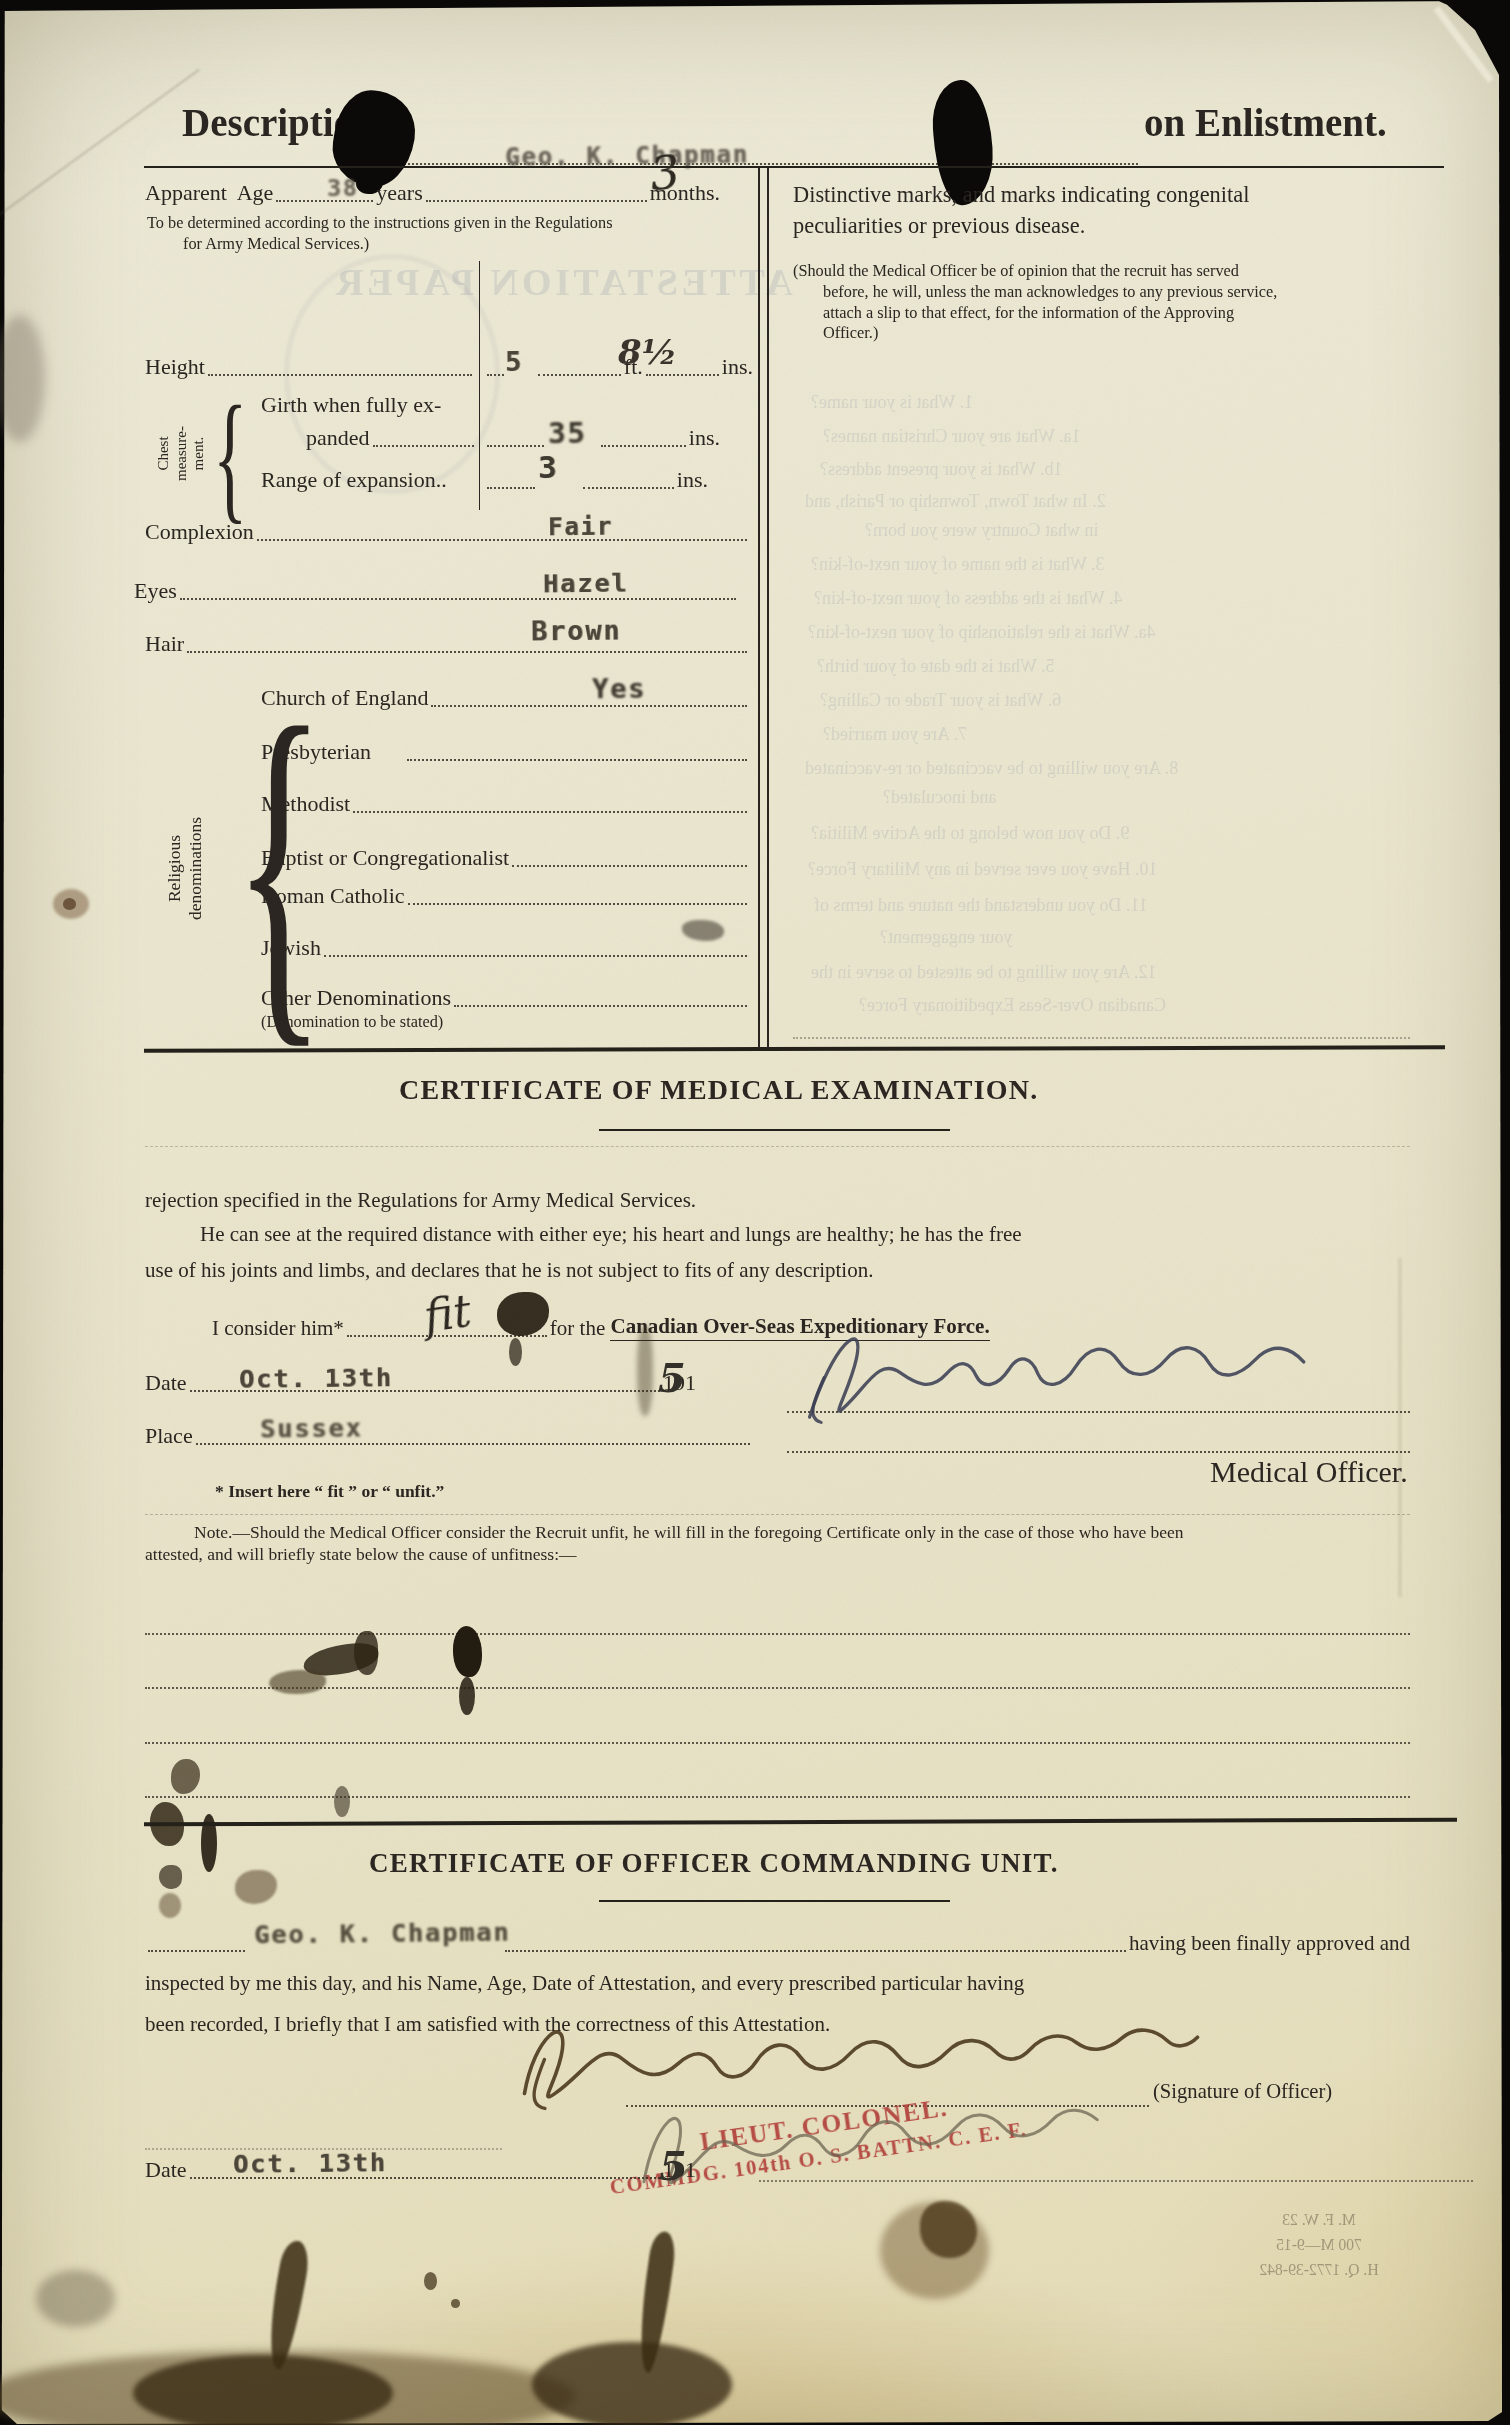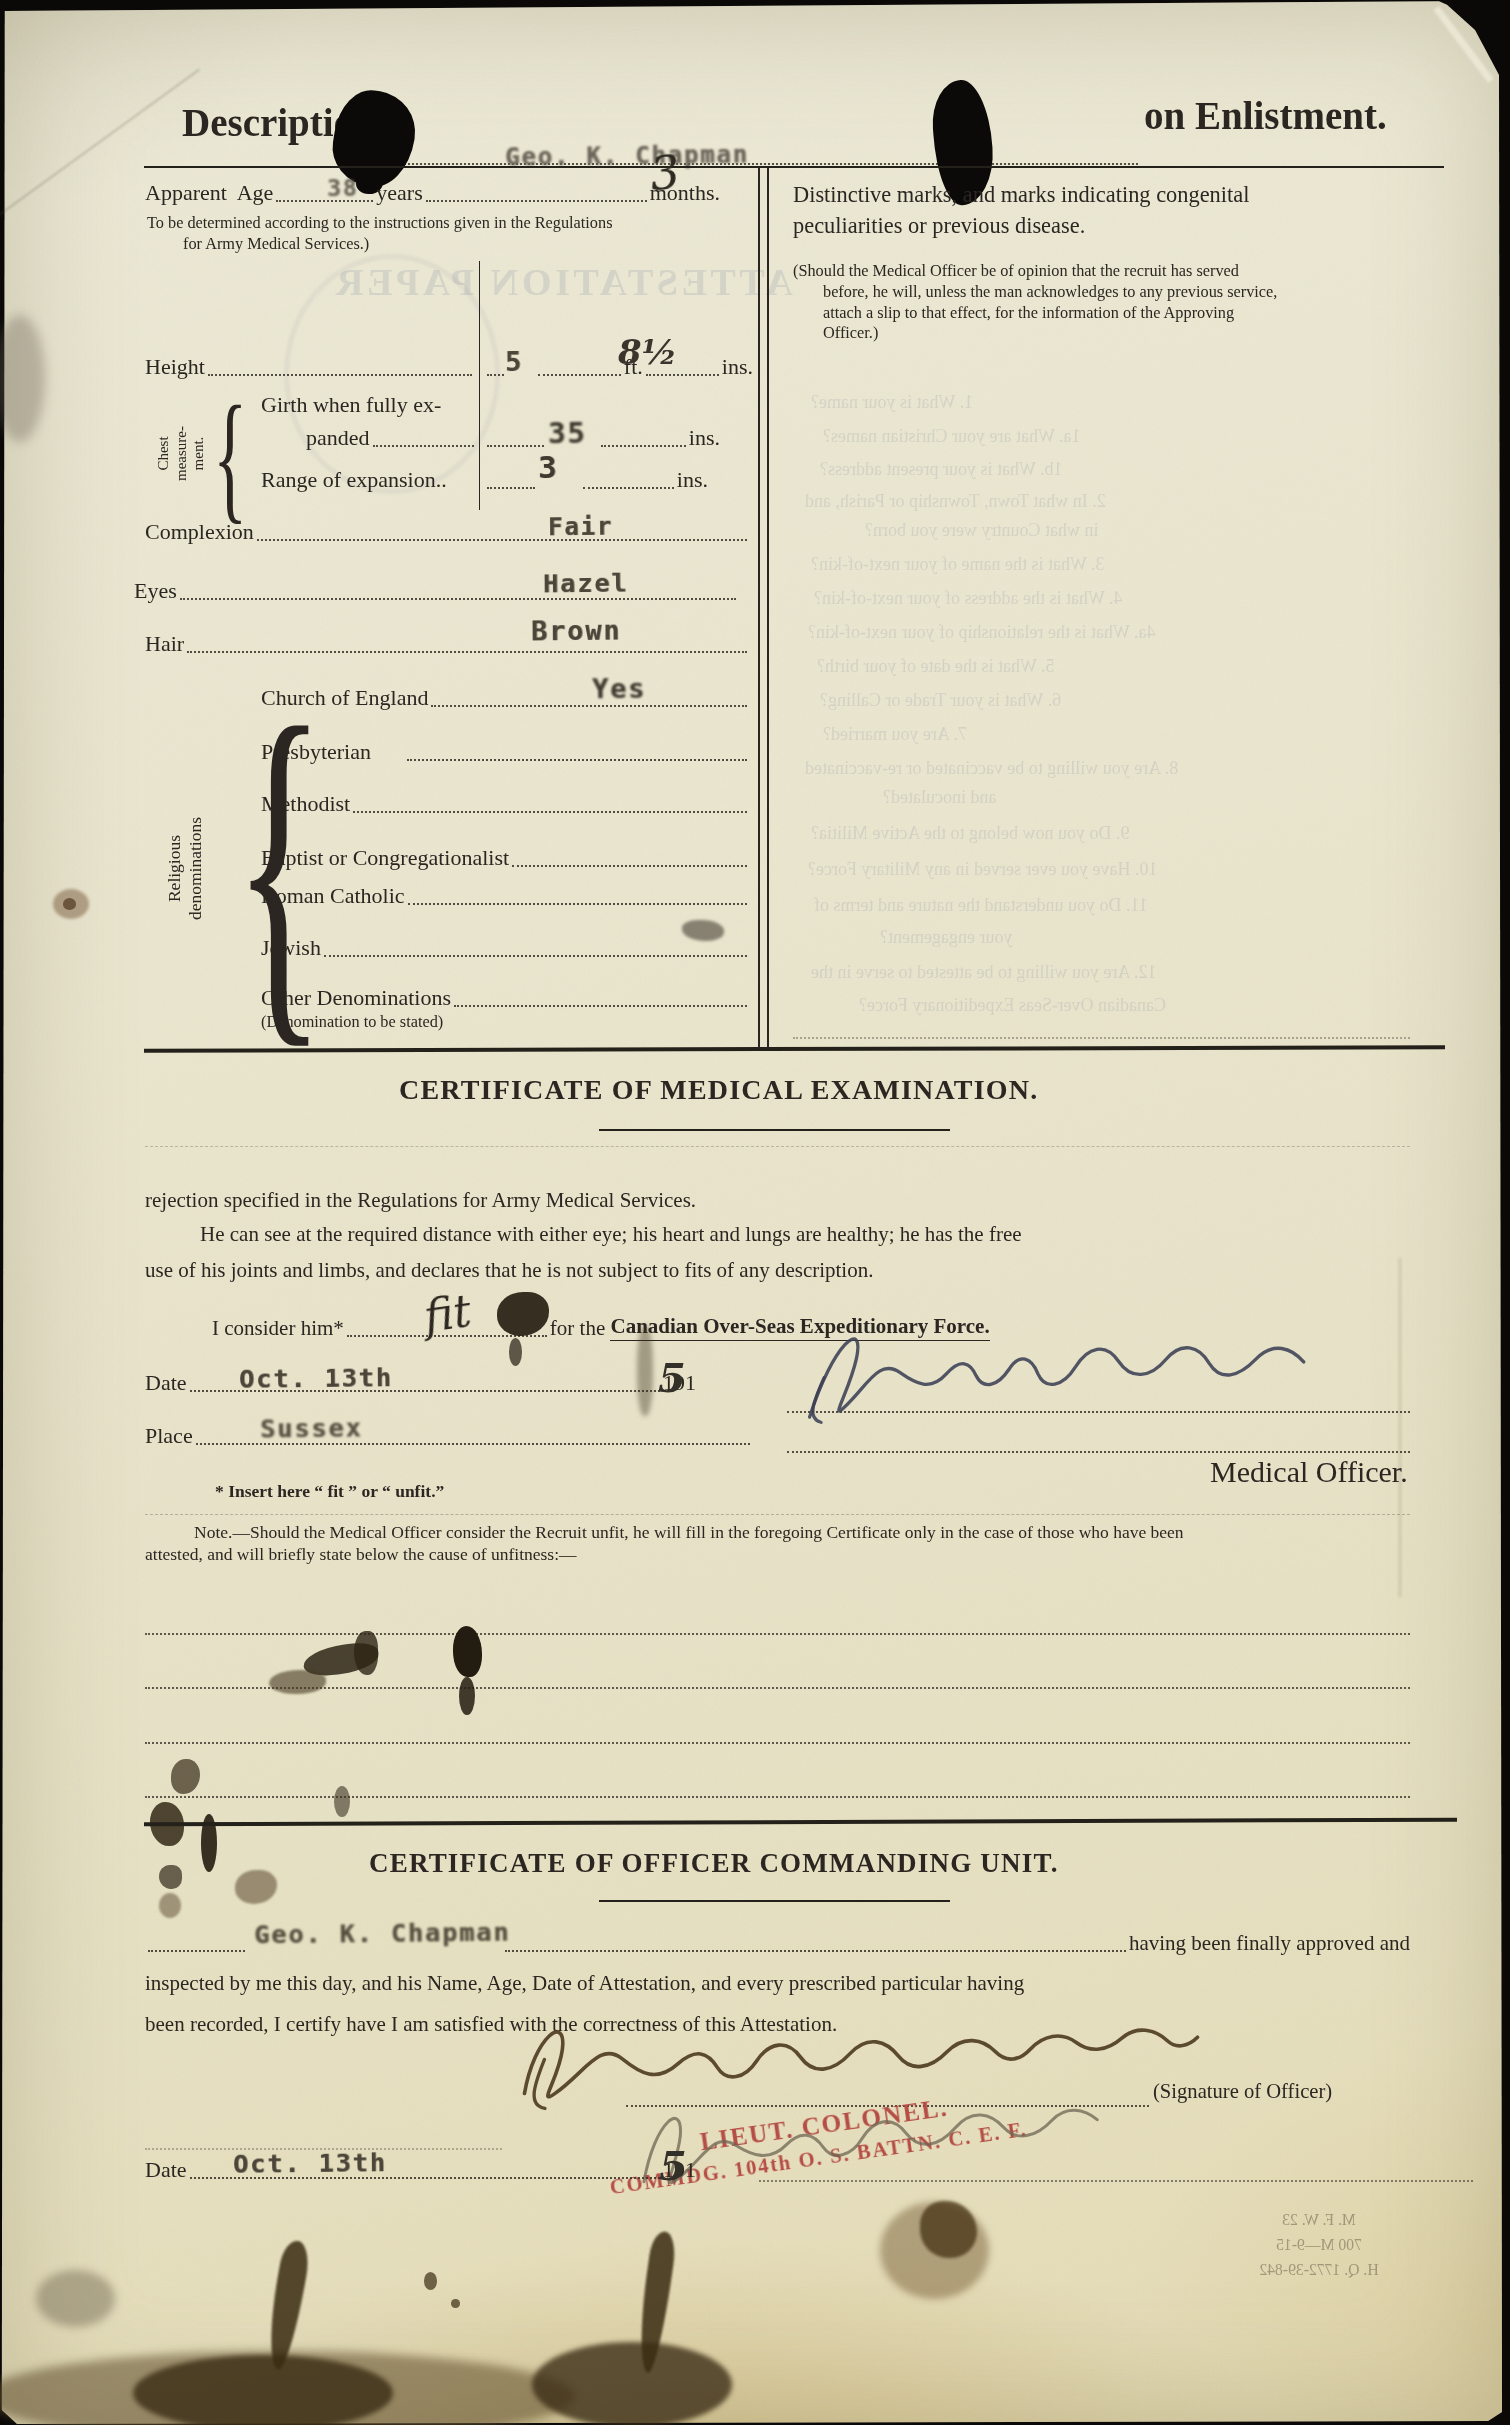--- a/index.html
+++ b/index.html
@@ -71,21 +71,21 @@
   <div class="ghost ghostline" style="left:811px;top:823px;">9.  Do you now belong to the Active Militia?</div>
   <div class="ghost ghostline" style="left:808px;top:859px;">10. Have you ever served in any Military Force?</div>
   <div class="ghost ghostline" style="left:814px;top:895px;">11. Do you understand the nature and terms of</div>
   <div class="ghost ghostline" style="left:880px;top:927px;">your engagement?</div>
   <div class="ghost ghostline" style="left:811px;top:962px;">12. Are you willing to be attested to serve in the</div>
   <div class="ghost ghostline" style="left:859px;top:995px;">Canadian Over-Seas Expeditionary Force?</div>
 
   <div class="abs" style="left:182px;top:100px;font-size:39px;font-weight:bold;">Description</div>
   <div class="faintdots" style="left:339px;top:162px;width:799px;border-bottom-color:rgba(48,42,33,.8);"></div>
   <div class="typed" style="left:505px;top:142px;font-size:24px;color:#6b655a;filter:blur(0.8px);">Geo. K. Chapman</div>
-  <div class="abs" style="left:1144px;top:93px;font-size:39px;font-weight:bold;">on Enlistment.</div>
+  <div class="abs" style="left:1144px;top:100px;font-size:39px;font-weight:bold;">on Enlistment.</div>
 
   <div class="blot" style="left:334px;top:91px;width:80px;height:96px;border-radius:46% 58% 52% 60%/55% 48% 62% 45%;transform:rotate(9deg);"></div>
   <div class="blot" style="left:356px;top:171px;width:27px;height:23px;border-radius:60% 45% 55% 50%;"></div>
   <div class="blot" style="left:934px;top:80px;width:58px;height:125px;border-radius:55% 48% 60% 42%/38% 56% 45% 60%;transform:rotate(-4deg);"></div>
 
   <div class="rule" style="left:144px;top:166px;width:1300px;height:2.4px;"></div>
   <div class="rule" style="left:144px;top:1047px;width:1301px;height:3.6px;transform:rotate(-.15deg);"></div>
   <div class="vline" style="left:758px;top:168px;height:880px;"></div>
   <div class="vline" style="left:767px;top:168px;height:880px;"></div>
   <div class="vline" style="left:479px;top:261px;height:249px;width:1.2px;"></div>
@@ -272,21 +272,21 @@
   <div class="sec-title" style="left:369px;top:1848px;font-size:27px;">CERTIFICATE OF OFFICER COMMANDING UNIT.</div>
   <div class="rule" style="left:599px;top:1900px;width:351px;height:2.4px;"></div>
   <div class="row" style="left:145px;top:1931px;width:1265px;font-size:21px;">
     <span class="dots dw" style="width:97px;"></span>
     <span class="lbl" style="width:254px;"> </span>
     <span class="dots"></span>
     <span class="lbl">having been finally approved and</span>
   </div>
   <div class="typed" style="left:254px;top:1918px;font-size:25.4px;filter:blur(1.1px);color:#57503f;">Geo. K. Chapman</div>
   <div class="abs" style="left:145px;top:1971px;font-size:21px;">inspected by me this day, and his Name, Age, Date of Attestation, and every prescribed particular having</div>
-  <div class="abs" style="left:145px;top:2012px;font-size:21px;">been recorded, I certify have I am satisfied with the correctness of this Attestation.</div>
+  <div class="abs" style="left:145px;top:2012px;font-size:21px;">been recorded, I briefly that I am satisfied with the correctness of this Attestation.</div>
 
   <svg class="sig" width="702" height="121" viewBox="0 0 1160 200" style="left:508px;top:1991px;transform:rotate(-2deg);">
     <path d="M25 150 C45 55 100 20 90 80 C82 128 45 172 75 152 C125 120 152 68 188 98 C218 124 244 140 280 110 C310 85 330 92 345 118 C360 144 390 138 410 110 C433 78 463 76 483 106 C503 136 535 133 565 103 C595 73 625 83 645 110 C665 137 697 133 725 106 C753 79 785 86 805 108 C823 128 845 124 863 106 C885 84 915 78 940 98 C963 116 990 113 1015 93 C1040 73 1070 80 1090 100 C1105 115 1125 110 1140 96" stroke="#4d3a1e" stroke-width="6" fill="none" stroke-linecap="round" opacity=".9"></path>
     <path d="M60 95 C40 140 30 170 58 176" stroke="#4d3a1e" stroke-width="5.5" fill="none" stroke-linecap="round" opacity=".9"></path>
   </svg>
   <div class="abs" style="left:1153px;top:2080px;font-size:20.6px;">(Signature of Officer)</div>
   <div class="faintdots" style="left:626px;top:2104px;width:523px;border-bottom-color:rgba(48,42,33,.8);"></div>
   <div class="faintdots" style="left:145px;top:2147px;width:357px;border-bottom-color:rgba(48,42,33,.3);"></div>
 
   <div class="stamp" style="left:699px;top:2110px;font-size:25.4px;transform:rotate(-8deg);">LIEUT.  COLONEL.</div>

